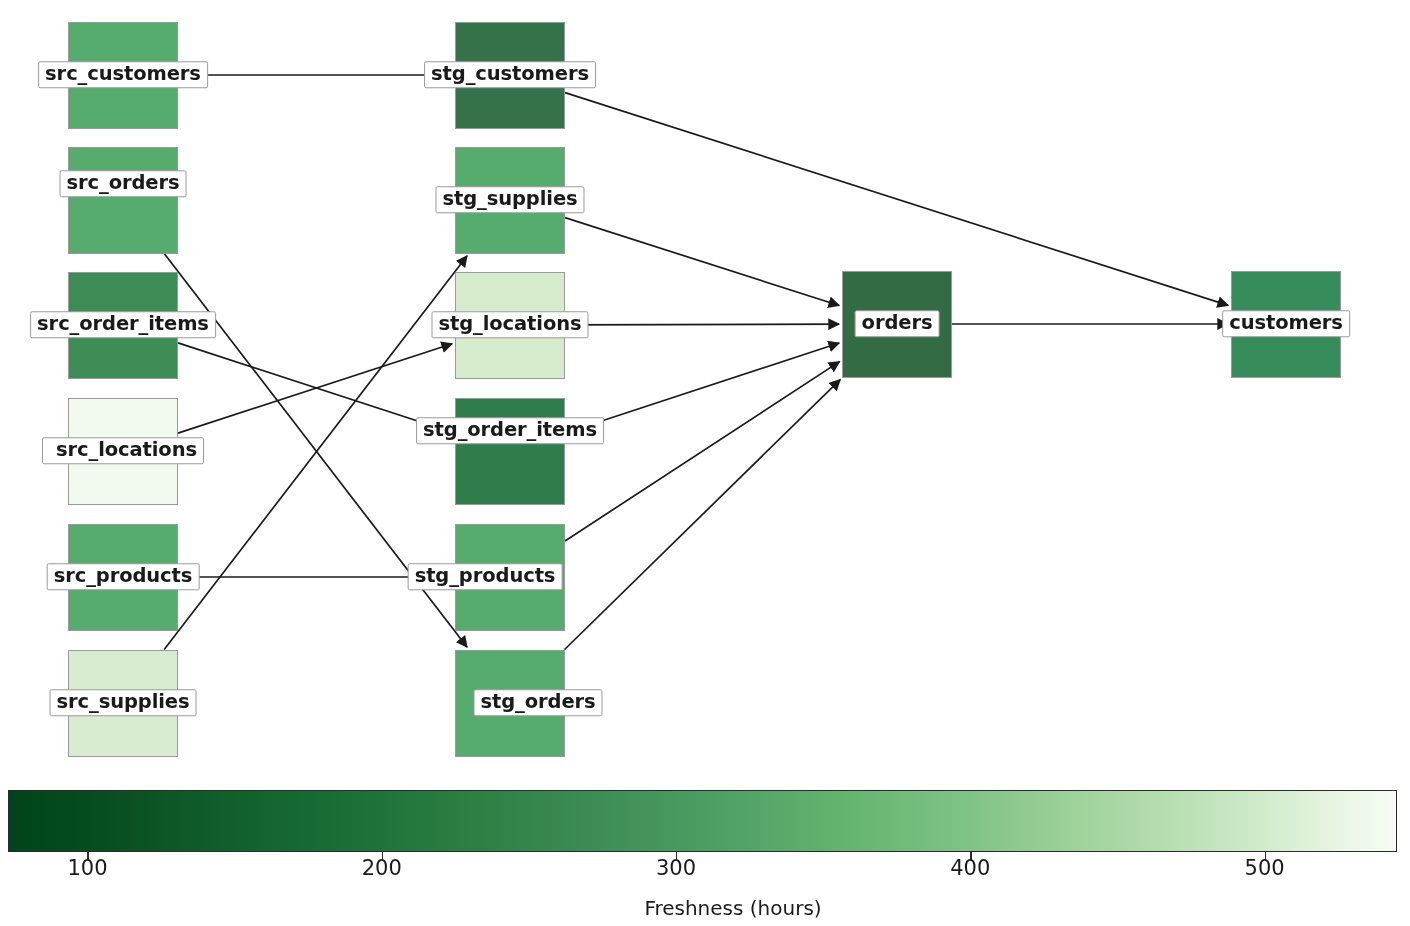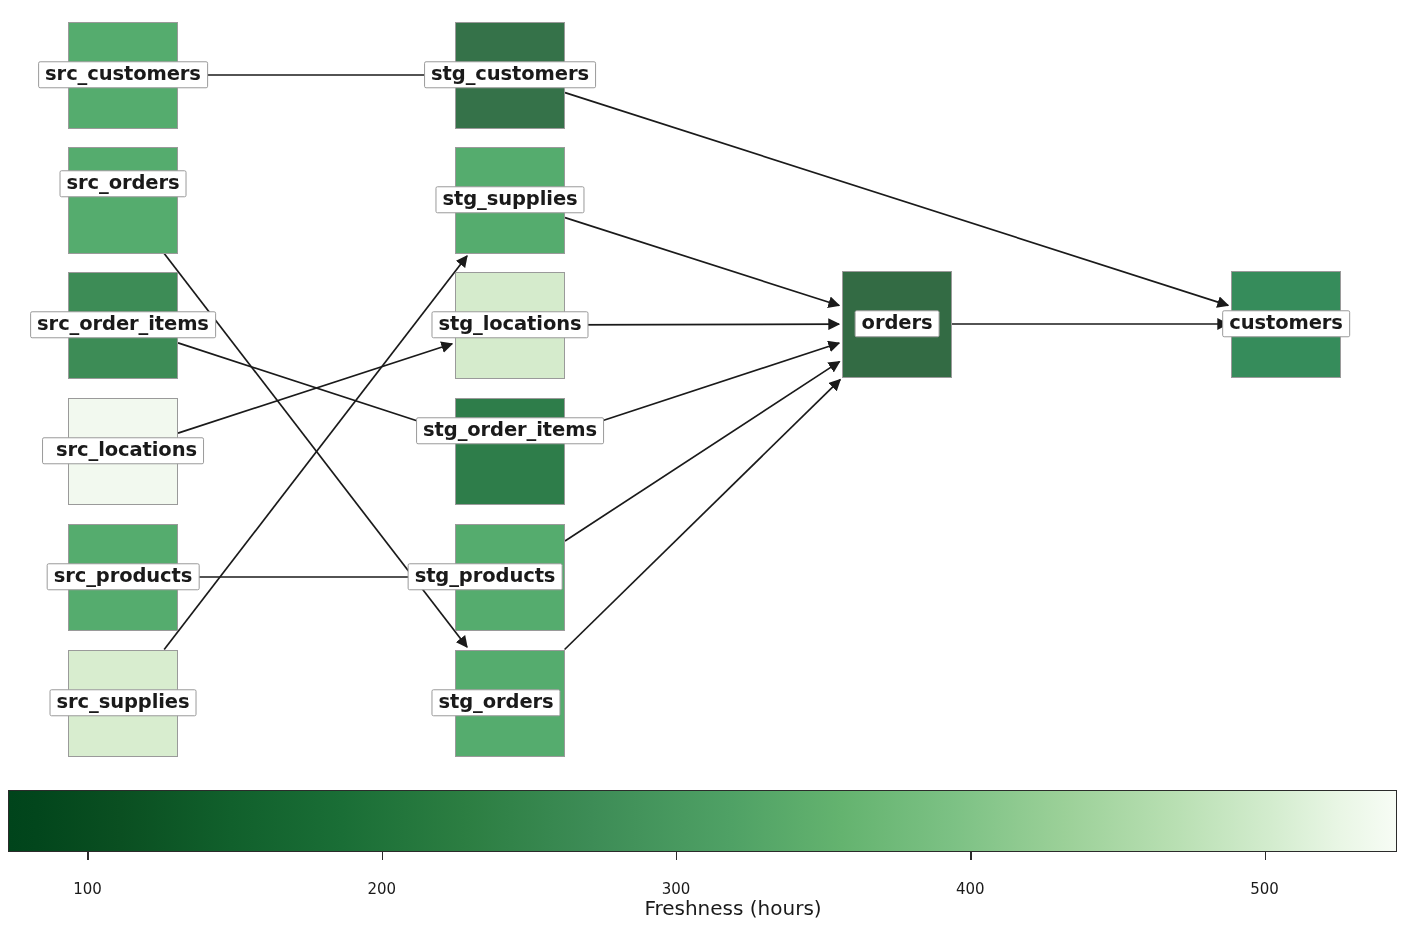--- a/index.html
+++ b/index.html
@@ -19,22 +19,22 @@
 
   #cbar{
     position:absolute;left:8px;top:790px;width:1389px;height:62px;
     border:1.4px solid #2b2b2b;box-sizing:border-box;
     background:linear-gradient(to right,
       #00441b 0%, #02461c 2%, #0a4f21 8%, #11602c 16%, #1a6e36 24%,
       #2c7e42 33%, #3d8c56 42%, #4fa165 52%, #64b36f 60%, #7cc184 68%,
       #9bd098 76%, #b8dfb2 84%, #d3ecce 91%, #e9f6e5 96%, #f7fcf5 100%);
   }
   .cbtick{position:absolute;top:852px;width:1.4px;height:8px;background:#2b2b2b;}
-  .cbticklabel{position:absolute;top:880px;transform:translateX(-50%);
-    font-size:15px;color:#1a1a1a;font-family:"DejaVu Sans",sans-serif;}
+  .cbticklabel{position:absolute;top:856px;transform:translateX(-50%);
+    font-size:21px;color:#1a1a1a;font-family:"DejaVu Sans",sans-serif;}
   #cbtitle{position:absolute;top:896px;left:0;width:1410px;text-align:center;
     font-size:20px;color:#1a1a1a;margin-left:28px;}
 </style>
 </head>
 <body>
 
 <div id="stage">
 
   <svg id="edges" viewBox="0 0 1410 926" xmlns="http://www.w3.org/2000/svg">
     <defs>
@@ -76,21 +76,21 @@
       <div class="node-label" style="left: 510px; top: 75px;">stg_customers</div>
       <div class="node" style="left: 455px; top: 146.5px; width: 110px; height: 107px; background: rgb(85, 172, 110);"></div>
       <div class="node-label" style="left: 510px; top: 200px;">stg_supplies</div>
       <div class="node" style="left: 455px; top: 271.5px; width: 110px; height: 107px; background: rgb(213, 235, 204);"></div>
       <div class="node-label" style="left: 510px; top: 325px;">stg_locations</div>
       <div class="node" style="left: 455px; top: 397.5px; width: 110px; height: 107px; background: rgb(46, 125, 74);"></div>
       <div class="node-label" style="left: 510px; top: 431px;">stg_order_items</div>
       <div class="node" style="left: 455px; top: 523.5px; width: 110px; height: 107px; background: rgb(85, 172, 110);"></div>
       <div class="node-label" style="left: 485px; top: 577px;">stg_products</div>
       <div class="node" style="left: 455px; top: 649.5px; width: 110px; height: 107px; background: rgb(85, 172, 110);"></div>
-      <div class="node-label" style="left: 496px; top: 703px;">stg_orders</div>
+      <div class="node-label" style="left: 538px; top: 703px;">stg_orders</div>
       <div class="node" style="left: 842px; top: 270.5px; width: 110px; height: 107px; background: rgb(51, 107, 68);"></div>
       <div class="node-label" style="left: 897px; top: 324px;">orders</div>
       <div class="node" style="left: 1231px; top: 270.5px; width: 110px; height: 107px; background: rgb(54, 140, 91);"></div>
       <div class="node-label" style="left: 1286px; top: 324px;">customers</div>
     </div>
 
   <div id="cbar"></div>
   <div id="cbticks">
       <div class="cbtick" style="left: 87.4555px;"></div>
       <div class="cbticklabel" style="left: 87.4555px;">100</div>

